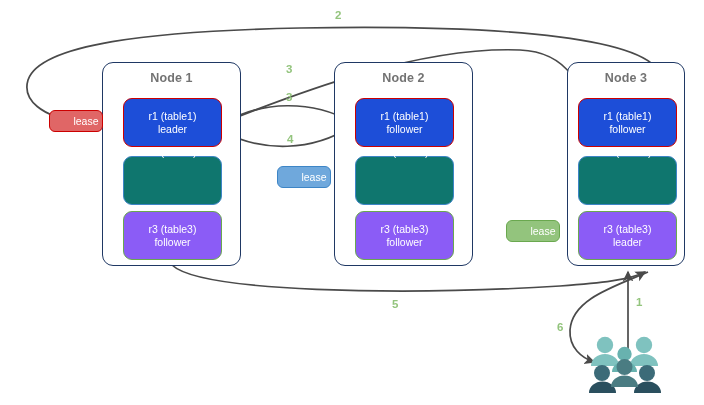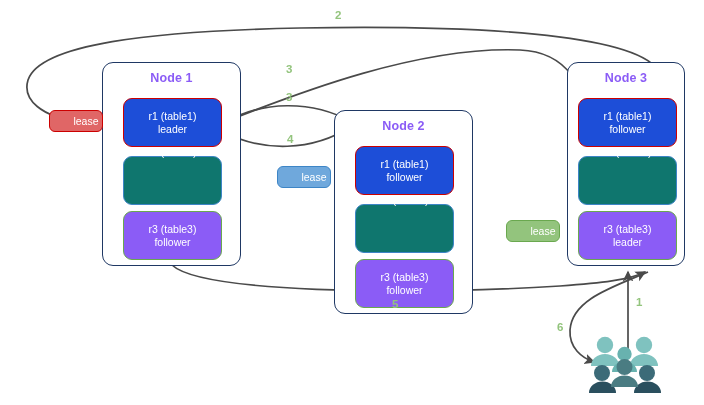--- a/index.html
+++ b/index.html
@@ -22,21 +22,21 @@
     box-sizing:border-box;
     z-index:3;
   }
   .node-title{
     position:absolute;
     left:0;right:0;
     top:8px;
     text-align:center;
     font-size:12.5px;
     font-weight:bold;
-    color:#8b5cf6;
+    color:#737373;
     letter-spacing:.1px;
   }
   .replica{
     position:absolute;
     left:20px;
     width:99px;
     height:49px;
     border-radius:9px;
     box-sizing:border-box;
     display:flex;
@@ -132,21 +132,21 @@
     <div class="replica rep-blue" style="top:93px;">
       <span>r2 (table2)</span>
       <span>follower</span>
     </div>
     <div class="replica rep-green" style="top:148px;">
       <span>r3 (table3)</span>
       <span>follower</span>
     </div>
   </div>
 
-  <div class="node-box" style="left:334px;top:62px;width:139px;height:204px;margin-top:48px;">
+  <div class="node-box" style="left:334px;top:62px;width:139px;height:204px;">
     <div class="node-title">Node 2</div>
     <div class="replica rep-red" style="top:35px;">
       <span>r1 (table1)</span>
       <span>follower</span>
     </div>
     <div class="replica rep-blue" style="top:93px;">
       <span>r2 (table2)</span>
       <span>leader</span>
     </div>
     <div class="replica rep-green" style="top:148px;">

